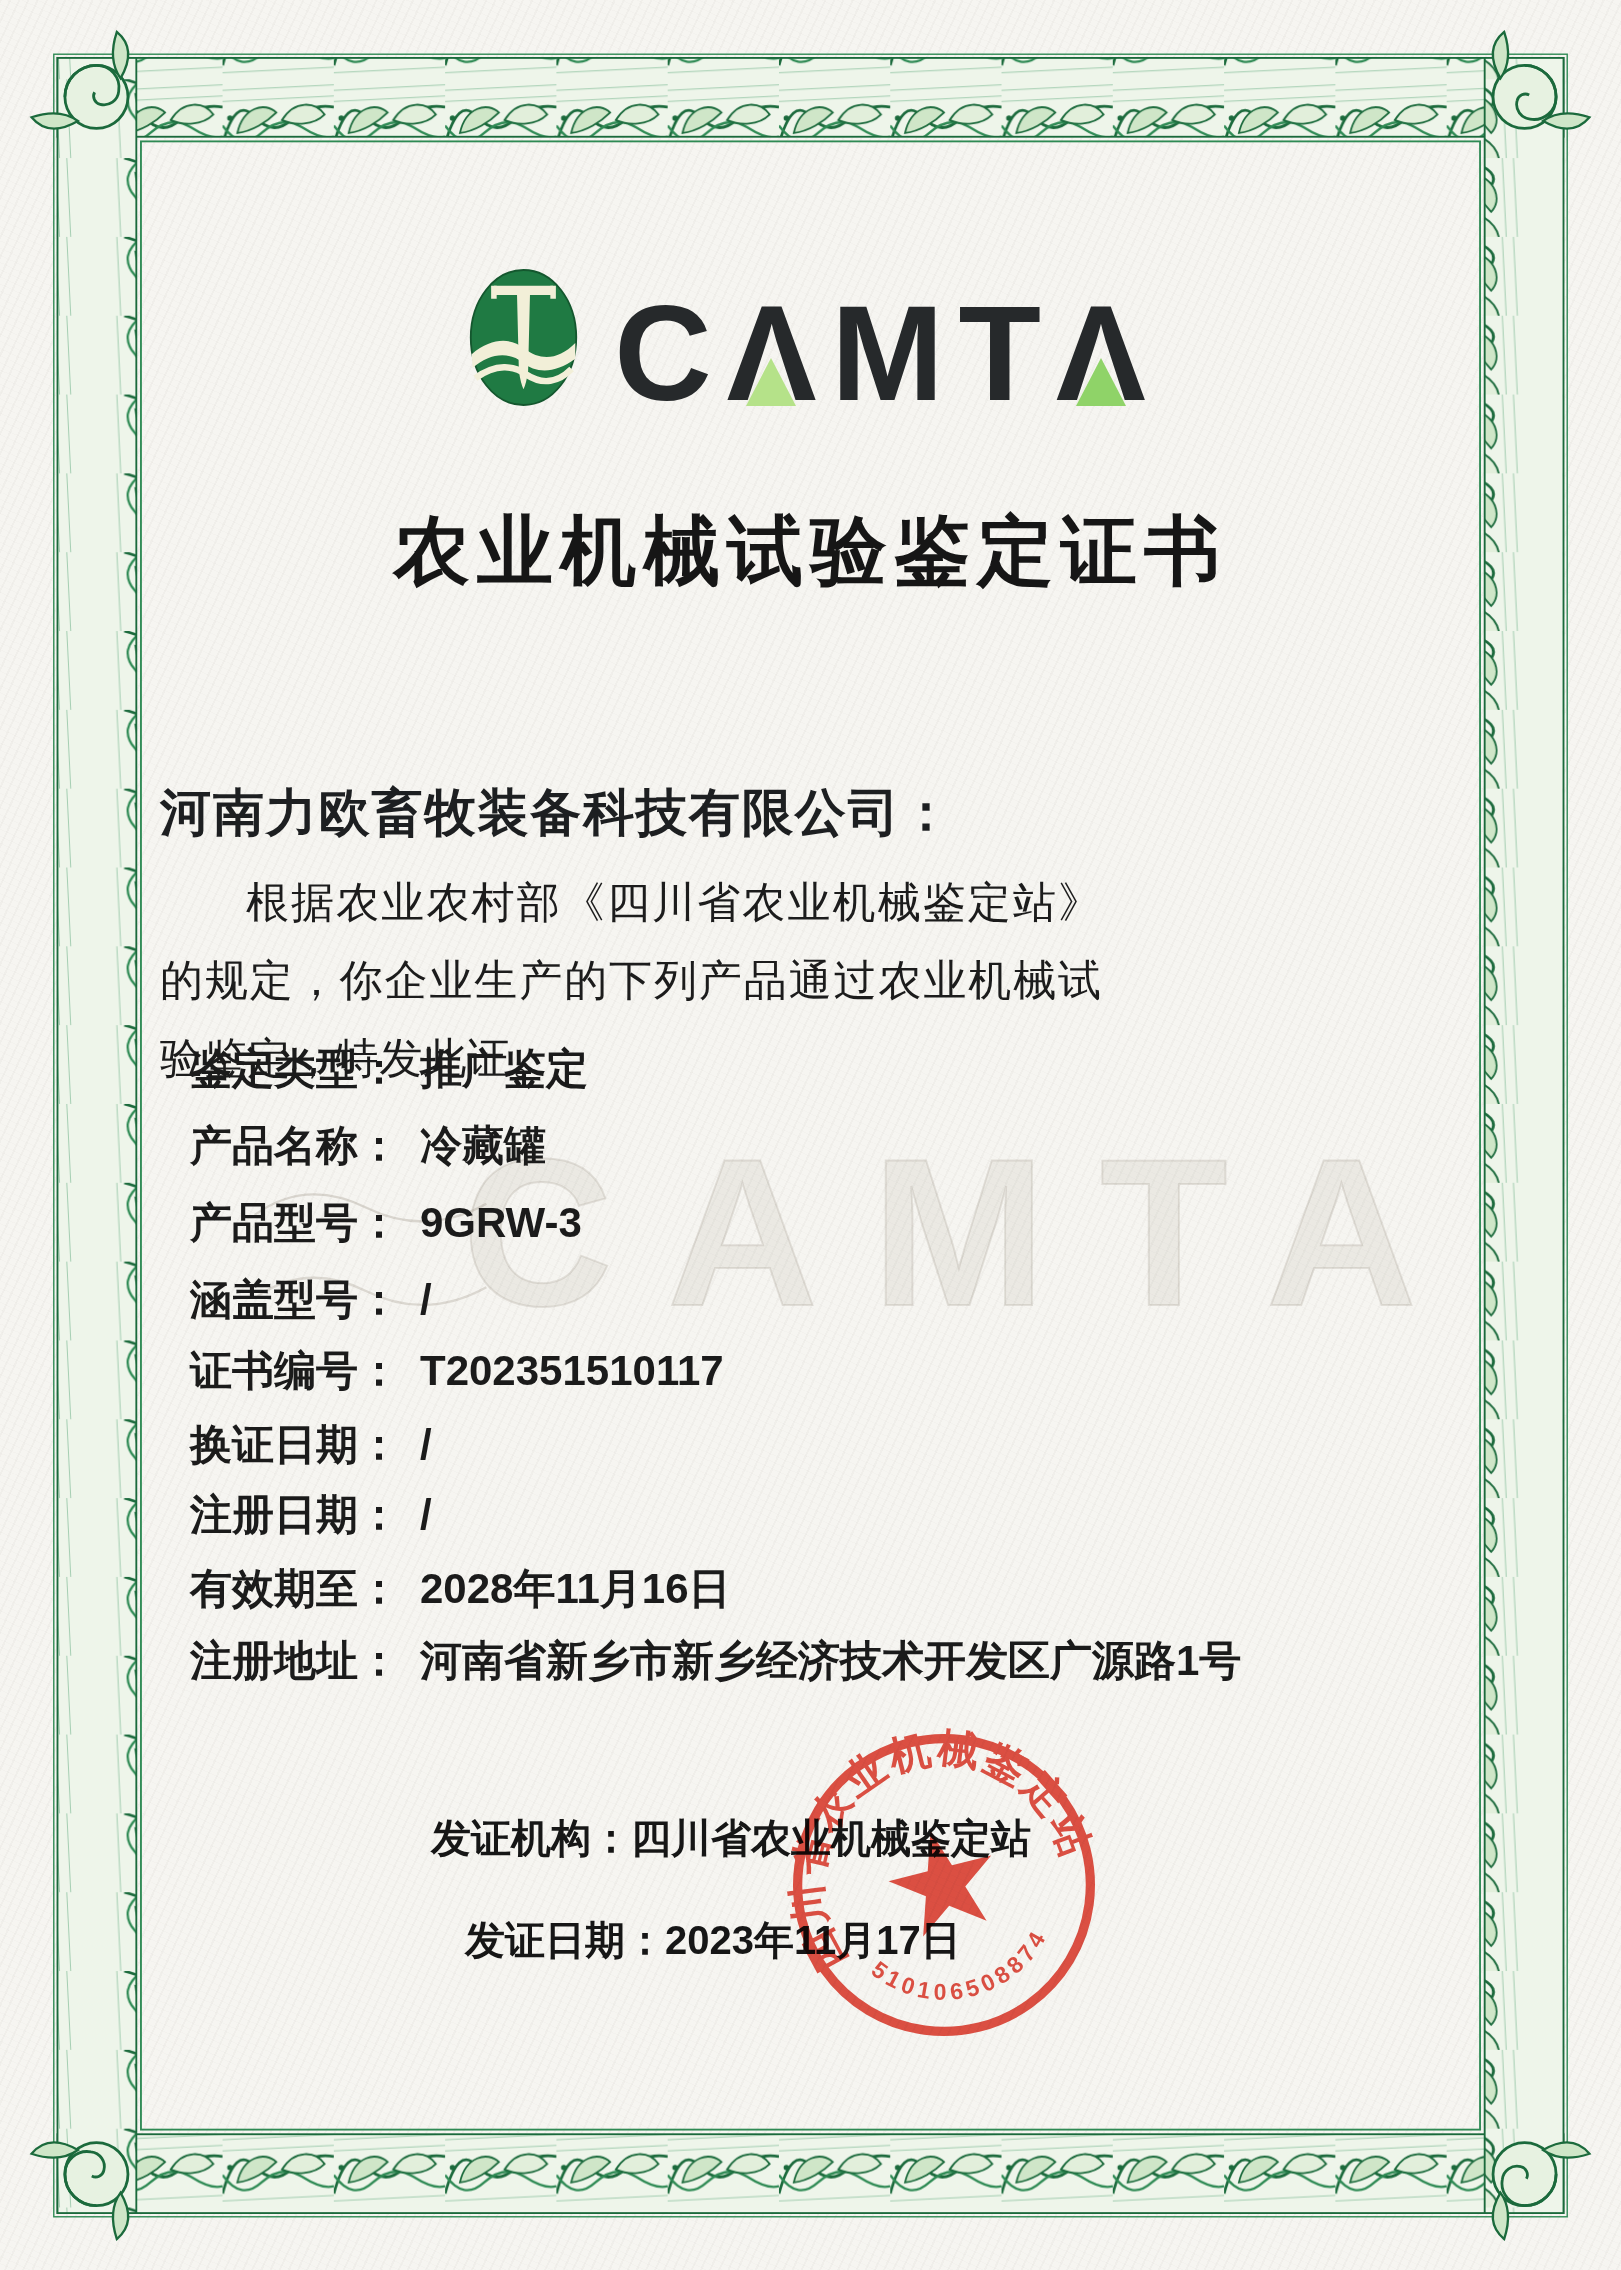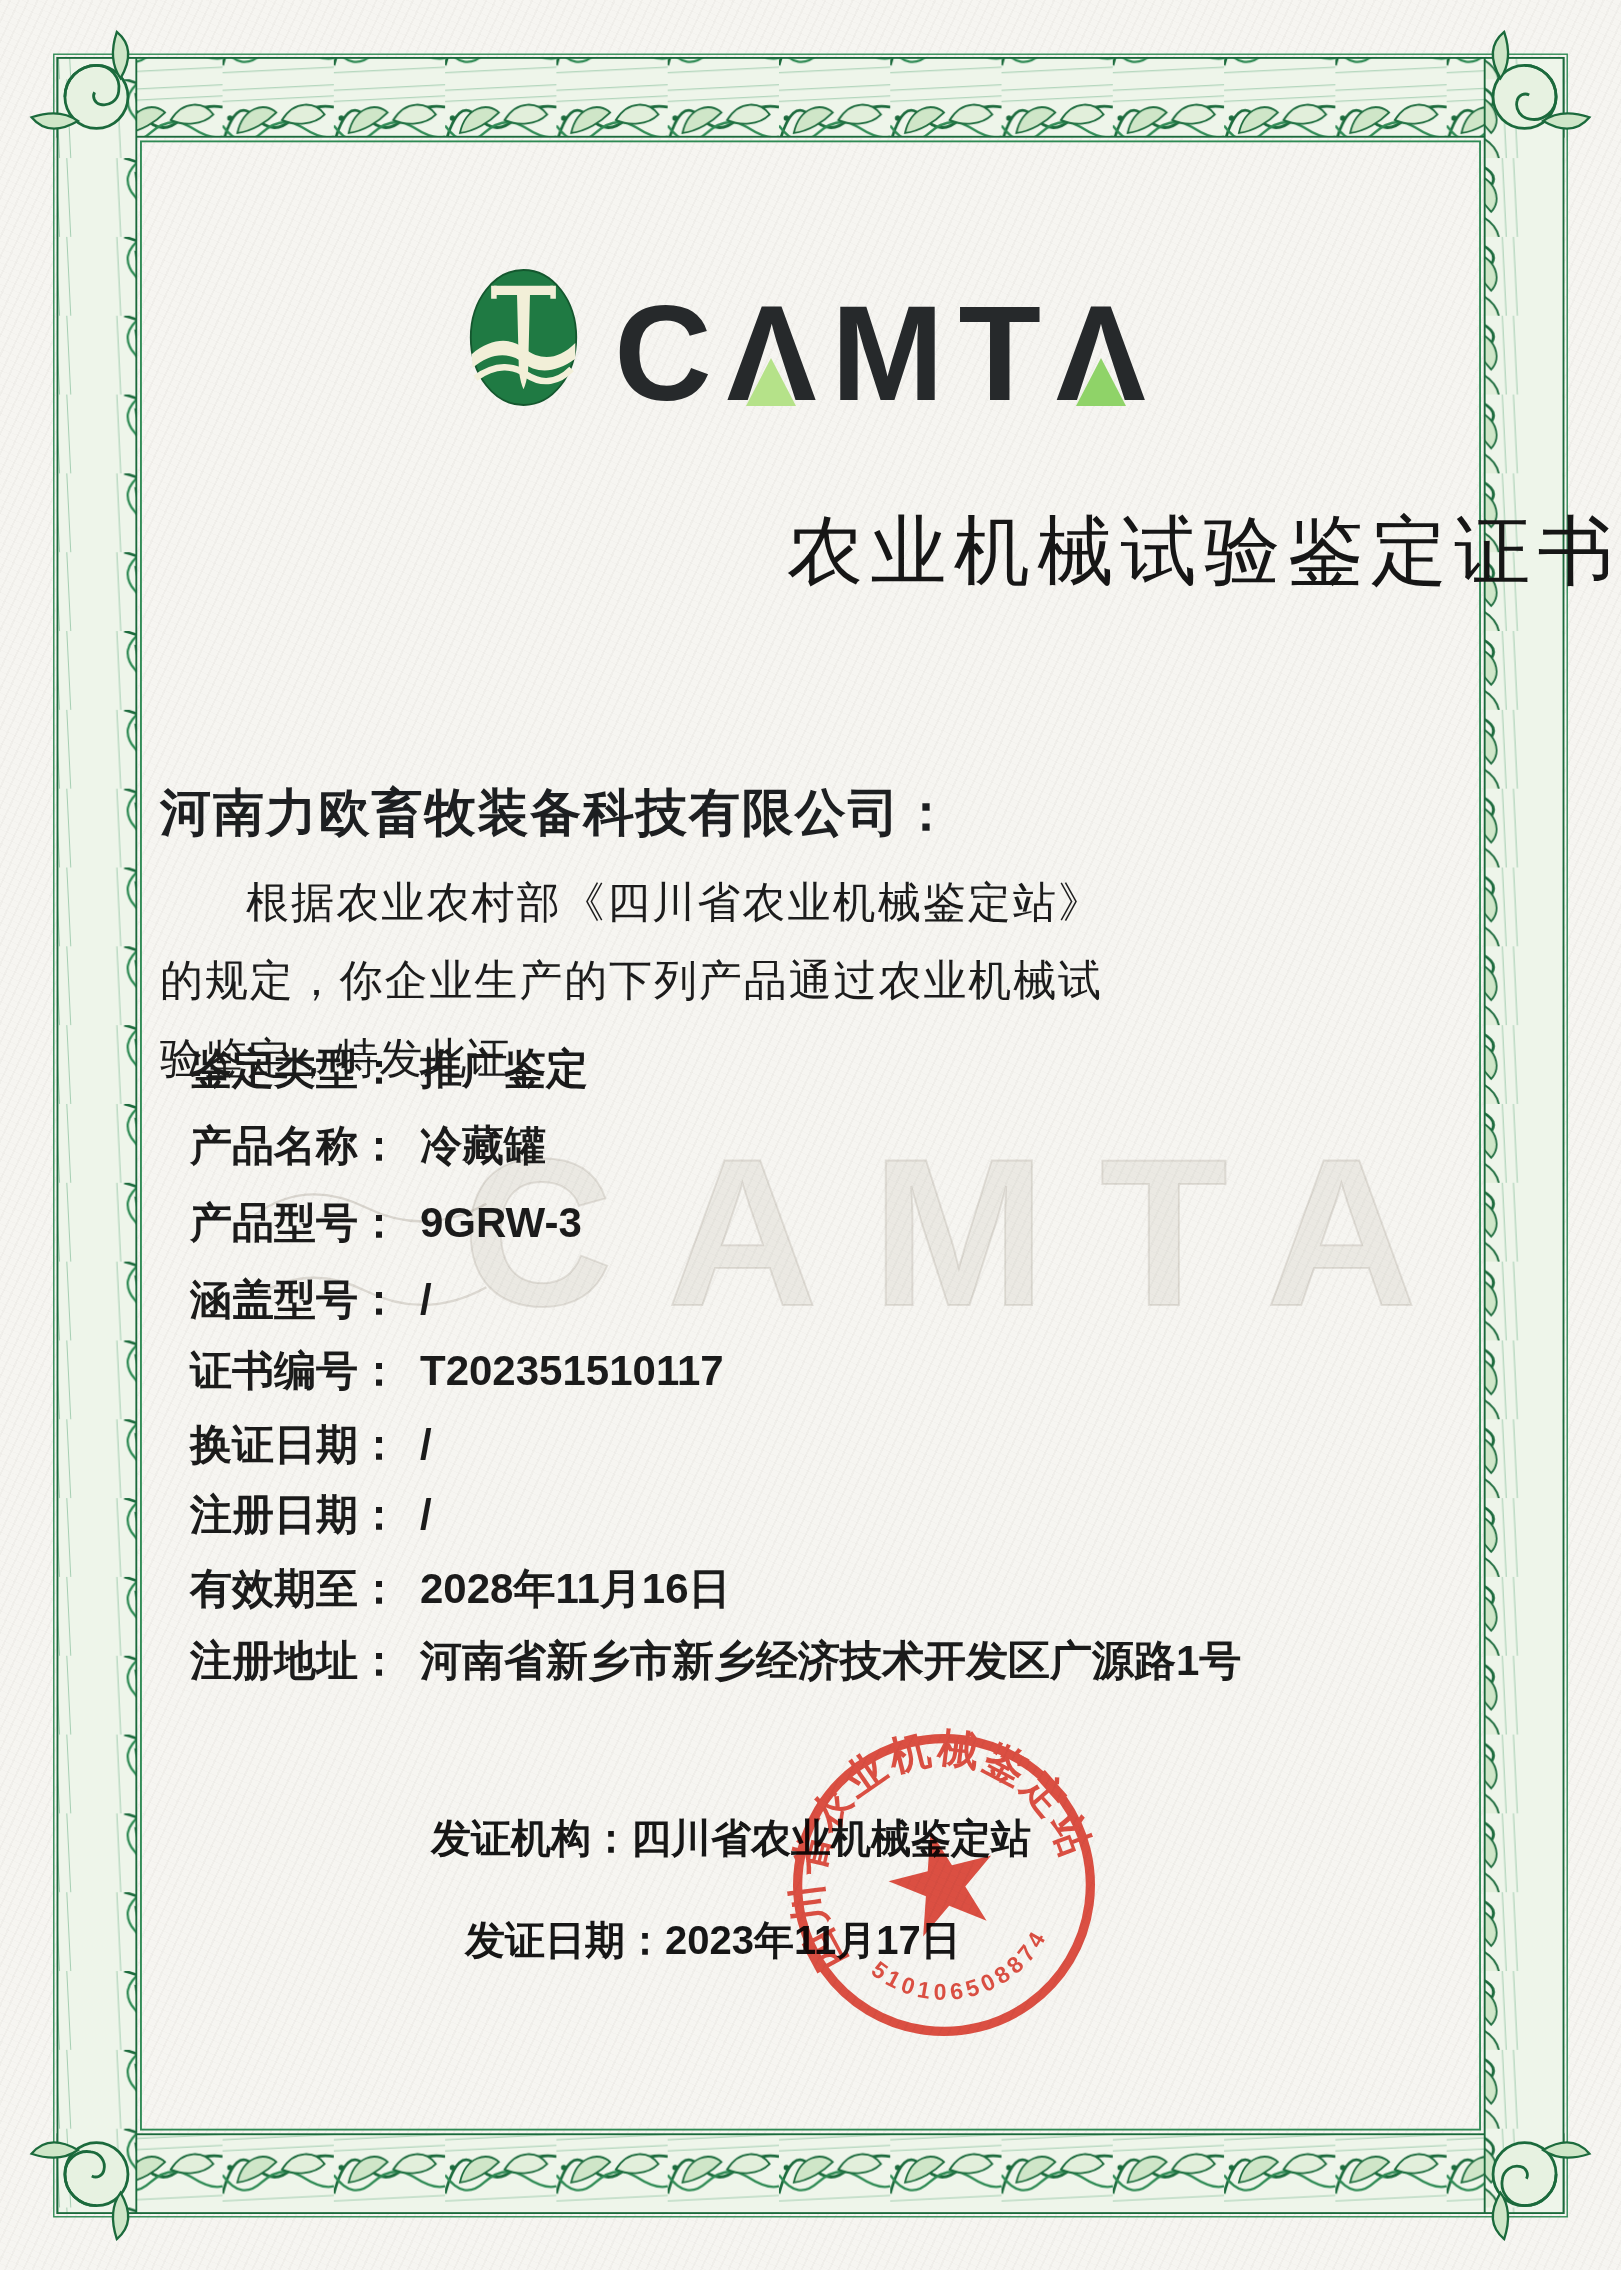--- a/index.html
+++ b/index.html
@@ -33,23 +33,23 @@
   .camta-text .ltr .tri{
     position:absolute;z-index:-1;bottom:1.9px;left:50%;transform:translateX(-50%);
     width:0;height:0;border-left:25px solid rgba(0,0,0,0);
     border-right:25px solid rgba(0,0,0,0);
   }
   .camta-text .ltr.a1 .tri{border-bottom:48px solid #b5e289;}
   .camta-text .ltr.a2 .tri{border-bottom:48px solid #8fd368;}
 
   
   .cert-title{
-    top:501px;left:0;width:100%;text-align:right;
+    top:501px;left:0;width:100%;text-align:center;
     font-family:"Liberation Serif", serif;
-    font-size:76px;font-weight:400;letter-spacing:7.4px;color:#161616;
+    font-size:76px;font-weight:700;letter-spacing:7.4px;color:#161616;
   }
 
   
   .recipient{
     top:779px;left:160px;
     font-size:51px;font-weight:700;color:#1d1f21;letter-spacing:1.9px;
   }
   .body-par{
     top:864px;left:160px;width:942px;
     font-family:"Liberation Serif", serif;

